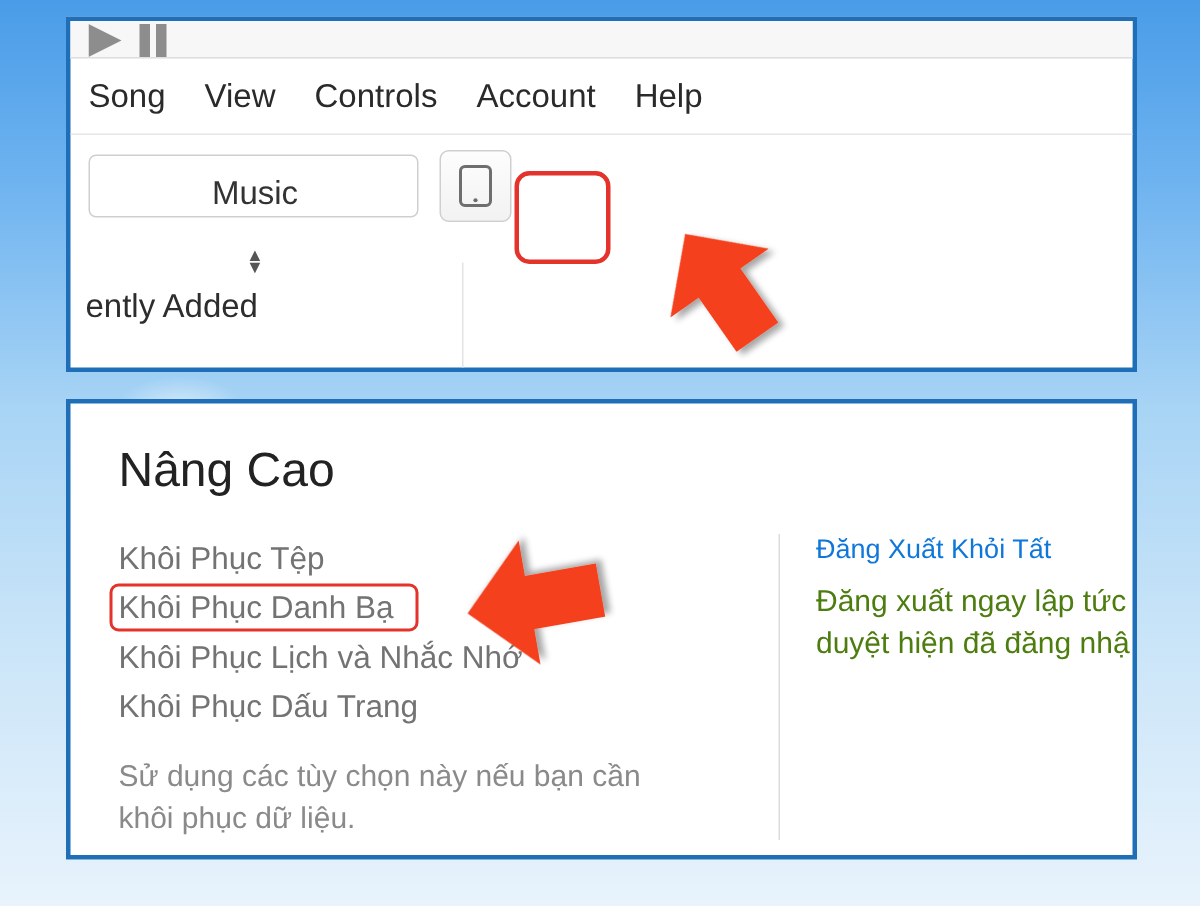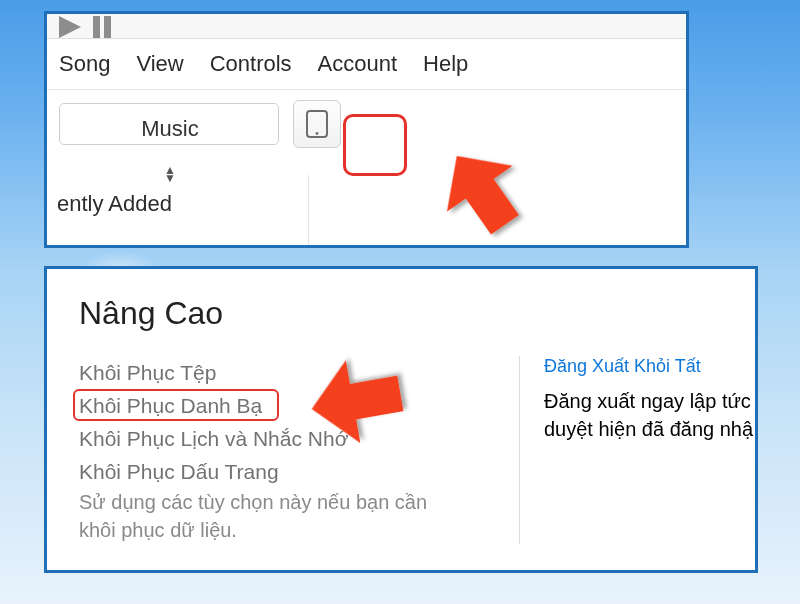--- a/index.html
+++ b/index.html
@@ -23,21 +23,21 @@
 
   .panel {
     position: absolute;
     background: #fff;
     border: 3px solid #1e6fb8;
   }
 
   
   .panel-top {
     left: 44px; top: 11px;
-    width: 645px; height: 237px;
+    width: 714px; height: 237px;
   }
   .top-header {
     height: 25px;
     background: #f7f7f7;
     border-bottom: 1px solid #dedede;
     display: flex; align-items: flex-end; padding-left: 12px;
   }
   .top-header svg { }
   .menubar {
     display: flex;
@@ -127,34 +127,35 @@
   .link-list {
     font-size: 21px;
     line-height: 33px;
   }
   .link-list a {
     color: #737373;
     text-decoration: none;
     display: inline-block;
   }
   .desc {
+    margin-top: 16px;
     font-size: 20px;
     color: #8a8a8a;
     line-height: 28px;
     max-width: 390px;
   }
   .right-title {
     font-size: 18px;
     color: #0f77d9;
     white-space: nowrap;
   }
   .right-desc {
     margin-top: 10px;
     font-size: 20px;
-    color: #000000;
+    color: #4d7c0f;
     line-height: 28px;
   }
   .link-highlight {
     position: absolute;
     border: 2px solid #e3332b;
     border-radius: 6px;
     left: 26px; top: 120px;
     width: 206px; height: 32px;
     pointer-events: none;
   }

